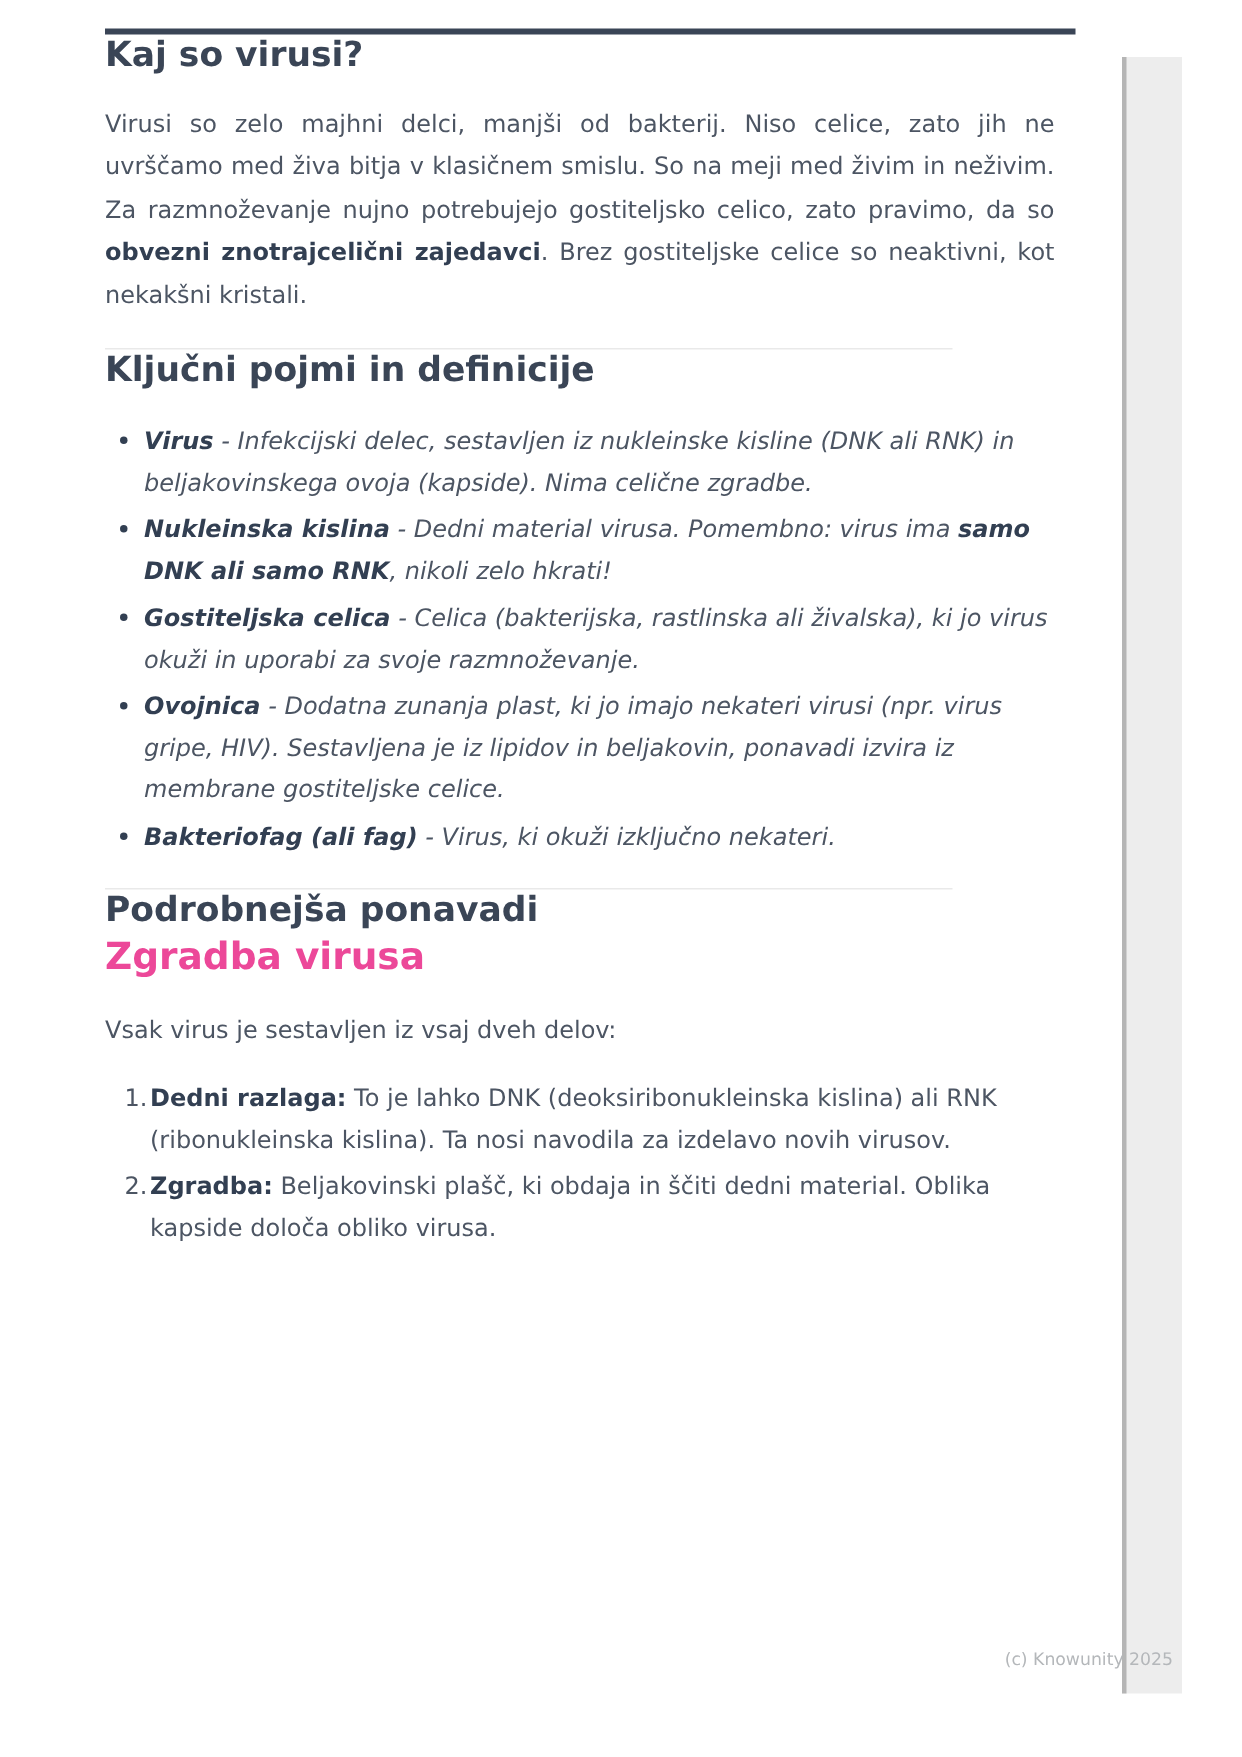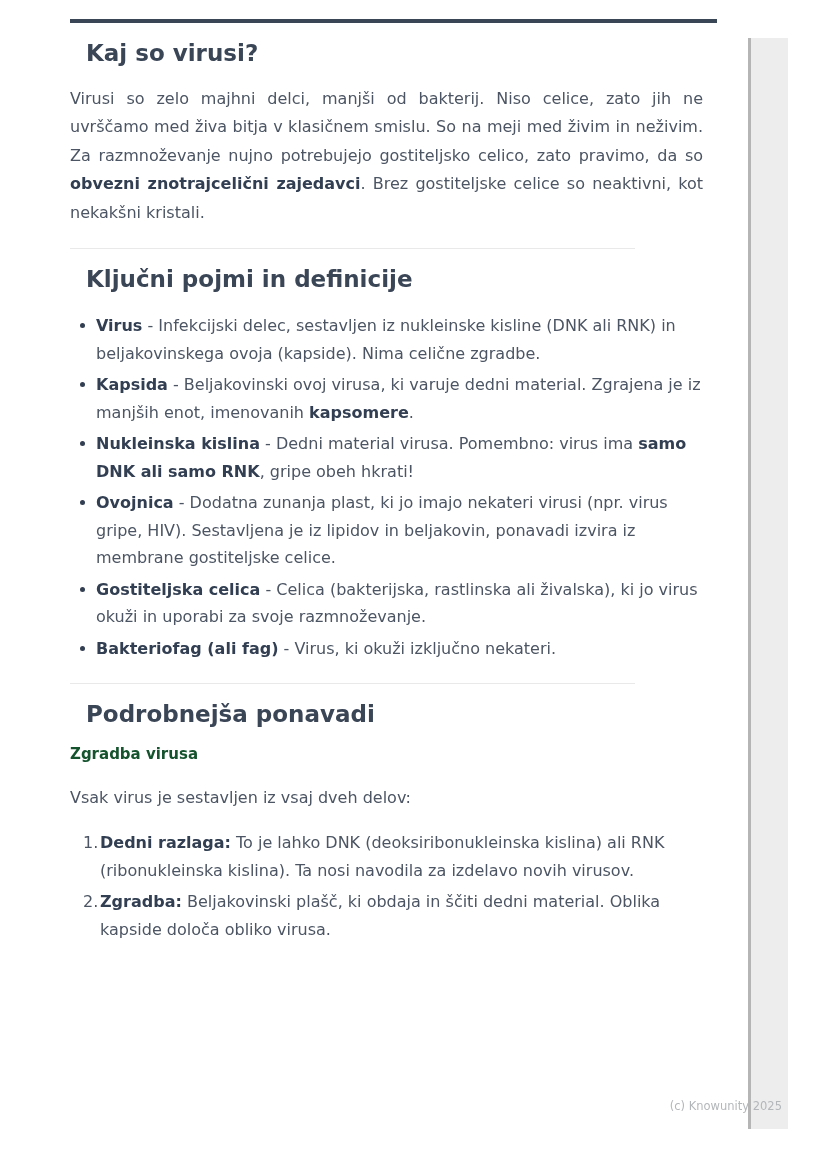--- a/index.html
+++ b/index.html
@@ -28,27 +28,27 @@
   .title-rule {
     height: 4px;
     background: #3a4556;
     margin-top: 19px;
     border: none;
   }
   h2.section-heading {
     font-size: 23px;
     font-weight: bold;
     color: #3a4556;
-    margin: 16px;
+    margin: 0;
     line-height: 1.25;
   }
   h3.sub-heading {
-    font-size: 15px;
+    font-size: 25px;
     font-weight: bold;
-    color: #14532d;
+    color: #ec4899;
     margin: 0;
     line-height: 1.25;
   }
   .mt-h2-first { margin-top: 41px; }
   .intro-para {
     margin: 17px 14px 0 0;
     font-size: 16px;
     line-height: 28.5px;
     text-align: justify;
   }
@@ -61,20 +61,21 @@
   }
   .mt-h2 { margin-top: 25px; }
   .term, b.inline-bold {
     color: #323f52;
     font-weight: bold;
   }
   ul.key-list {
     list-style: none;
     margin: 18px 0 12px 0;
     padding: 0;
+    font-style: italic;
   }
   ul.key-list li {
     position: relative;
     padding-left: 26px;
     font-size: 16px;
     line-height: 27.5px;
     margin-bottom: 4px;
   }
   .bullet-dot {
     position: absolute;
@@ -136,30 +137,27 @@
 
   <div class="divider"></div>
 
   <h2 class="section-heading mt-h2">Ključni pojmi in definicije</h2>
 
   <ul class="key-list">
     <li>
       <span class="bullet-dot"></span><b class="term">Virus</b><span> - Infekcijski delec, sestavljen iz nukleinske kisline (DNK ali RNK) in beljakovinskega ovoja (kapside). Nima celične zgradbe.</span>
     </li>
     <li>
-      <span class="bullet-dot"></span><b class="term">Kapsida</b><span> - Beljakovinski ovoj virusa, ki varuje dedni material. Zgrajena je iz manjših enot, imenovanih </span><b class="inline-bold">kapsomere</b><span>.</span>
+      <span class="bullet-dot"></span><b class="term">Nukleinska kislina</b><span> - Dedni material virusa. Pomembno: virus ima </span><b class="inline-bold">samo DNK ali samo RNK</b><span>, nikoli zelo hkrati!</span>
     </li>
     <li>
-      <span class="bullet-dot"></span><b class="term">Nukleinska kislina</b><span> - Dedni material virusa. Pomembno: virus ima </span><b class="inline-bold">samo DNK ali samo RNK</b><span>, gripe obeh hkrati!</span>
+      <span class="bullet-dot"></span><b class="term">Gostiteljska celica</b><span> - Celica (bakterijska, rastlinska ali živalska), ki jo virus okuži in uporabi za svoje razmnoževanje.</span>
     </li>
     <li>
       <span class="bullet-dot"></span><b class="term">Ovojnica</b><span> - Dodatna zunanja plast, ki jo imajo nekateri virusi (npr. virus gripe, HIV). Sestavljena je iz lipidov in beljakovin, ponavadi izvira iz membrane gostiteljske celice.</span>
-    </li>
-    <li>
-      <span class="bullet-dot"></span><b class="term">Gostiteljska celica</b><span> - Celica (bakterijska, rastlinska ali živalska), ki jo virus okuži in uporabi za svoje razmnoževanje.</span>
     </li>
     <li>
       <span class="bullet-dot"></span><b class="term">Bakteriofag (ali fag)</b><span> - Virus, ki okuži izključno nekateri.</span>
     </li>
   </ul>
 
   <div class="divider"></div>
 
   <h2 class="section-heading mt-h2-3">Podrobnejša ponavadi</h2>
 

